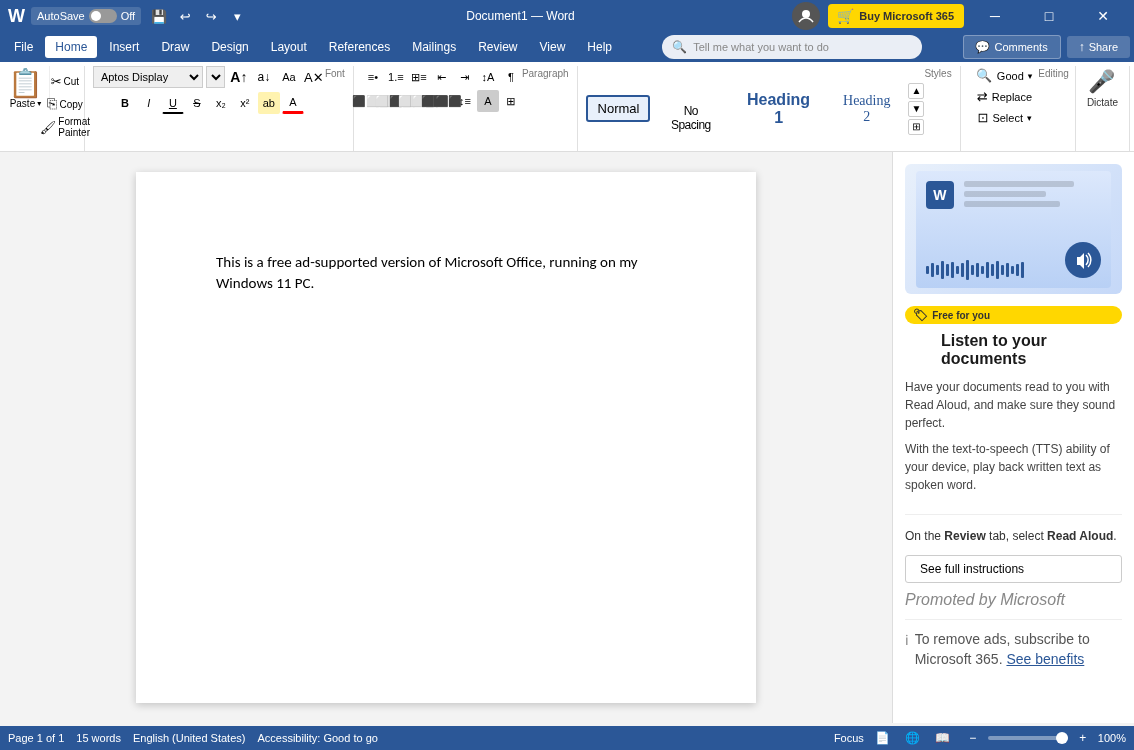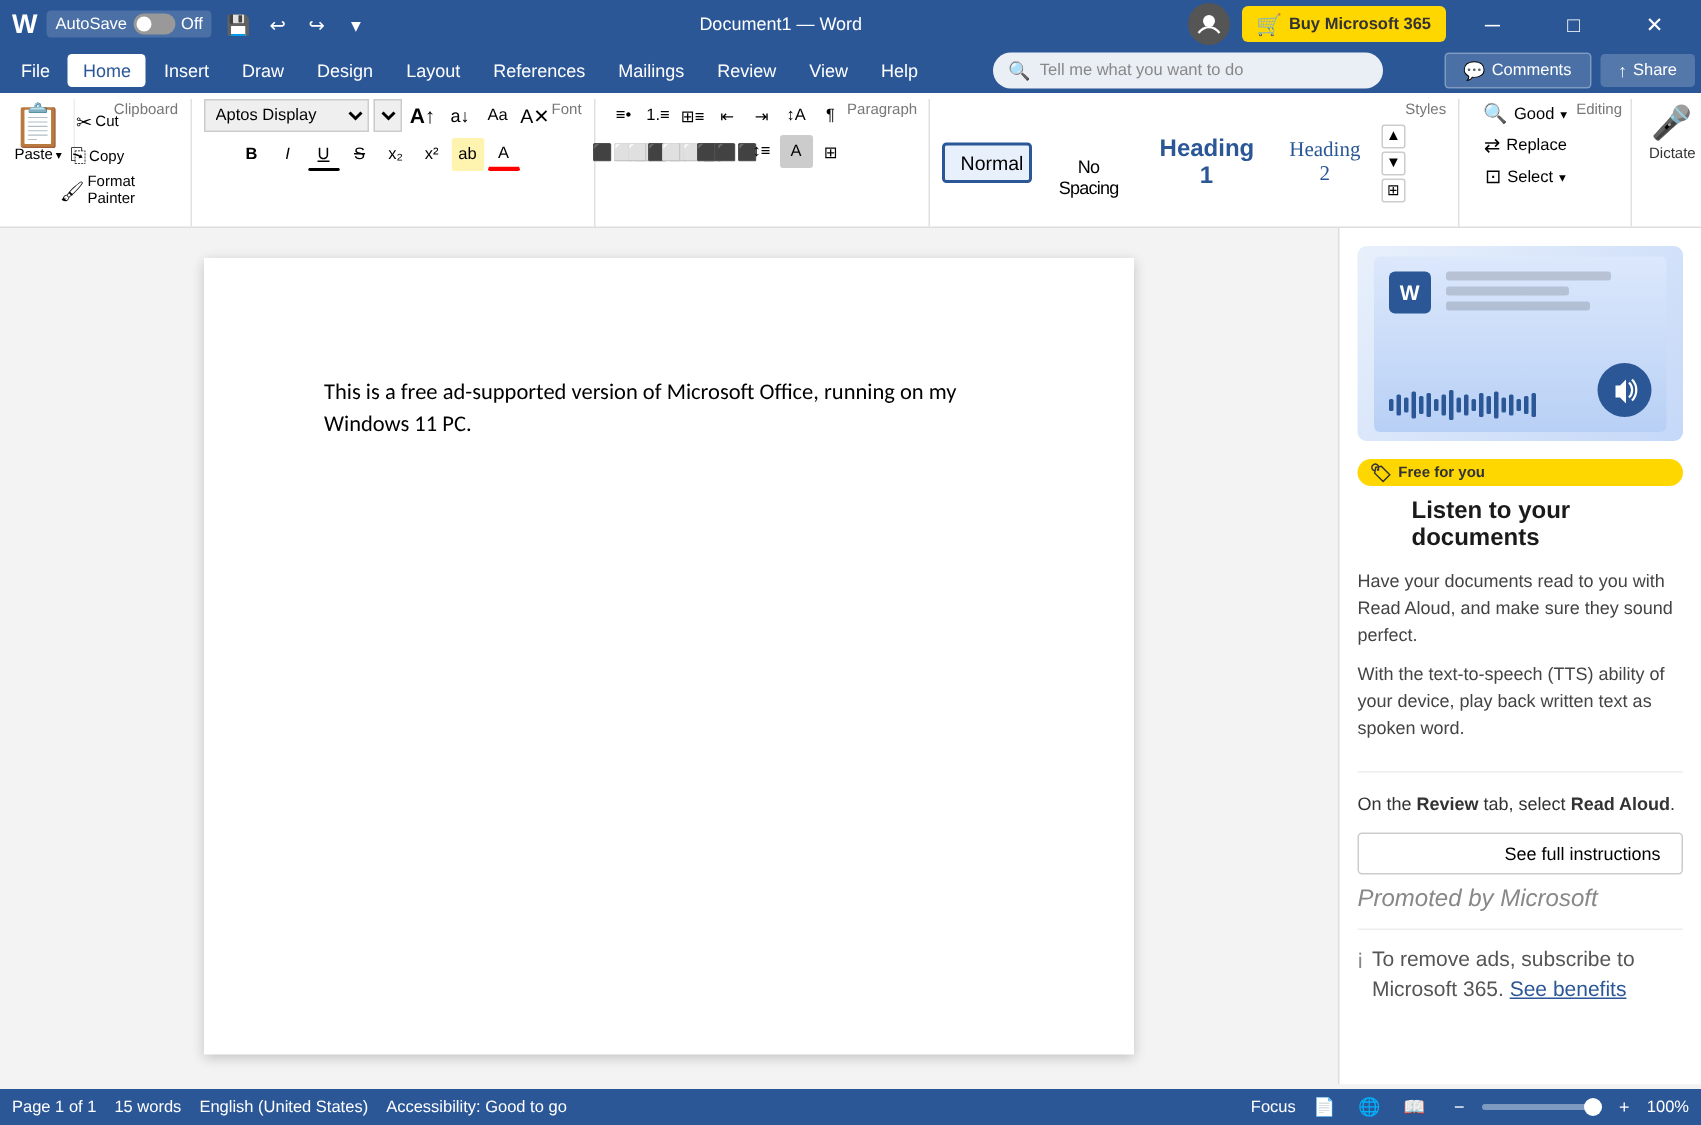--- a/index.html
+++ b/index.html
@@ -166,21 +166,21 @@
     .doc-lines { position: absolute; top: 10px; left: 48px; right: 10px; display: flex; flex-direction: column; gap: 4px; }
     .doc-line { height: 6px; background: rgba(0,0,0,0.15); border-radius: 2px; }
     .speaker-icon { position: absolute; bottom: 10px; right: 10px; width: 36px; height: 36px; background: #2b5797; border-radius: 50%; display: flex; align-items: center; justify-content: center; color: white; font-size: 16px; }
     .sound-waves { position: absolute; bottom: 8px; left: 10px; right: 55px; height: 20px; display: flex; align-items: center; gap: 2px; }
     .wave-bar { background: #2b5797; border-radius: 1px; width: 3px; }
     .free-badge { background: #ffd700; color: #333; font-size: 10px; font-weight: bold; padding: 2px 8px; border-radius: 10px; display: inline-flex; align-items: center; gap: 4px; margin-bottom: 8px; }
     .ad-title { font-size: 16px; font-weight: 600; color: #1a1a1a; margin-bottom: 10px; margin-left: 36px; }
     .ad-text { font-size: 12px; color: #444; line-height: 1.5; margin-bottom: 8px; }
     .instructions-section { margin-top: 12px; border-top: 1px solid #eee; padding-top: 12px; }
     .instructions-text { font-size: 12px; color: #333; line-height: 1.5; margin-bottom: 10px; }
-    .see-full-btn { border: 1px solid #ccc; background: white; padding: 6px 14px; border-radius: 3px; font-size: 12px; cursor: pointer; width: 100%; text-align: right; }
+    .see-full-btn { border: 1px solid #ccc; background: white; padding: 6px 14px; border-radius: 3px; font-size: 12px; cursor: pointer; width: 100%; text-align: left; }
     .promoted-text { font-size: 16px; color: #888; margin-top: 8px; font-style: italic; }
     .remove-ads-section { margin-top: 10px; padding-top: 10px; border-top: 1px solid #eee; display: flex; gap: 6px; }
     .info-icon { color: #888; font-size: 14px; }
     .remove-ads-text { font-size: 14px; color: #555; line-height: 1.4; }
     .remove-ads-text a { color: #2b5797; text-decoration: underline; cursor: pointer; }
     .para-row { display: flex; gap: 1px; align-items: center; }
     .ribbon-section { display: flex; align-items: stretch; border-right: 1px solid #e0e0e0; padding: 0 4px; }
     .section-top { display: flex; gap: 2px; align-items: center; flex: 1; }
     .section-label { font-size: 10px; color: #777; text-align: center; padding-top: 2px; padding-bottom: 3px; }
   </style>
@@ -272,21 +272,20 @@
         <div style="display:flex;align-items:center;gap:2px;" class="small-btn">
           <span style="font-size:13px;">⎘</span>
             <span style="font-size:10px;">Copy</span>
         </div>
         <div style="display:flex;align-items:center;gap:2px;" class="small-btn">
           <span style="font-size:13px;">🖌</span>
             <span style="font-size:10px;">Format Painter</span>
         </div>
       </div>
     </div>
-    <div class="section-label">Clipboard</div>
   </div>
 
   <div class="ribbon-section" style="padding:0 8px;">
     <div class="section-top" style="flex-direction:column;gap:2px;">
       <div class="font-row">
         <select class="font-select">
           <option>Aptos Display</option>
         </select>
         <select class="font-size-select">
           <option>15</option>

